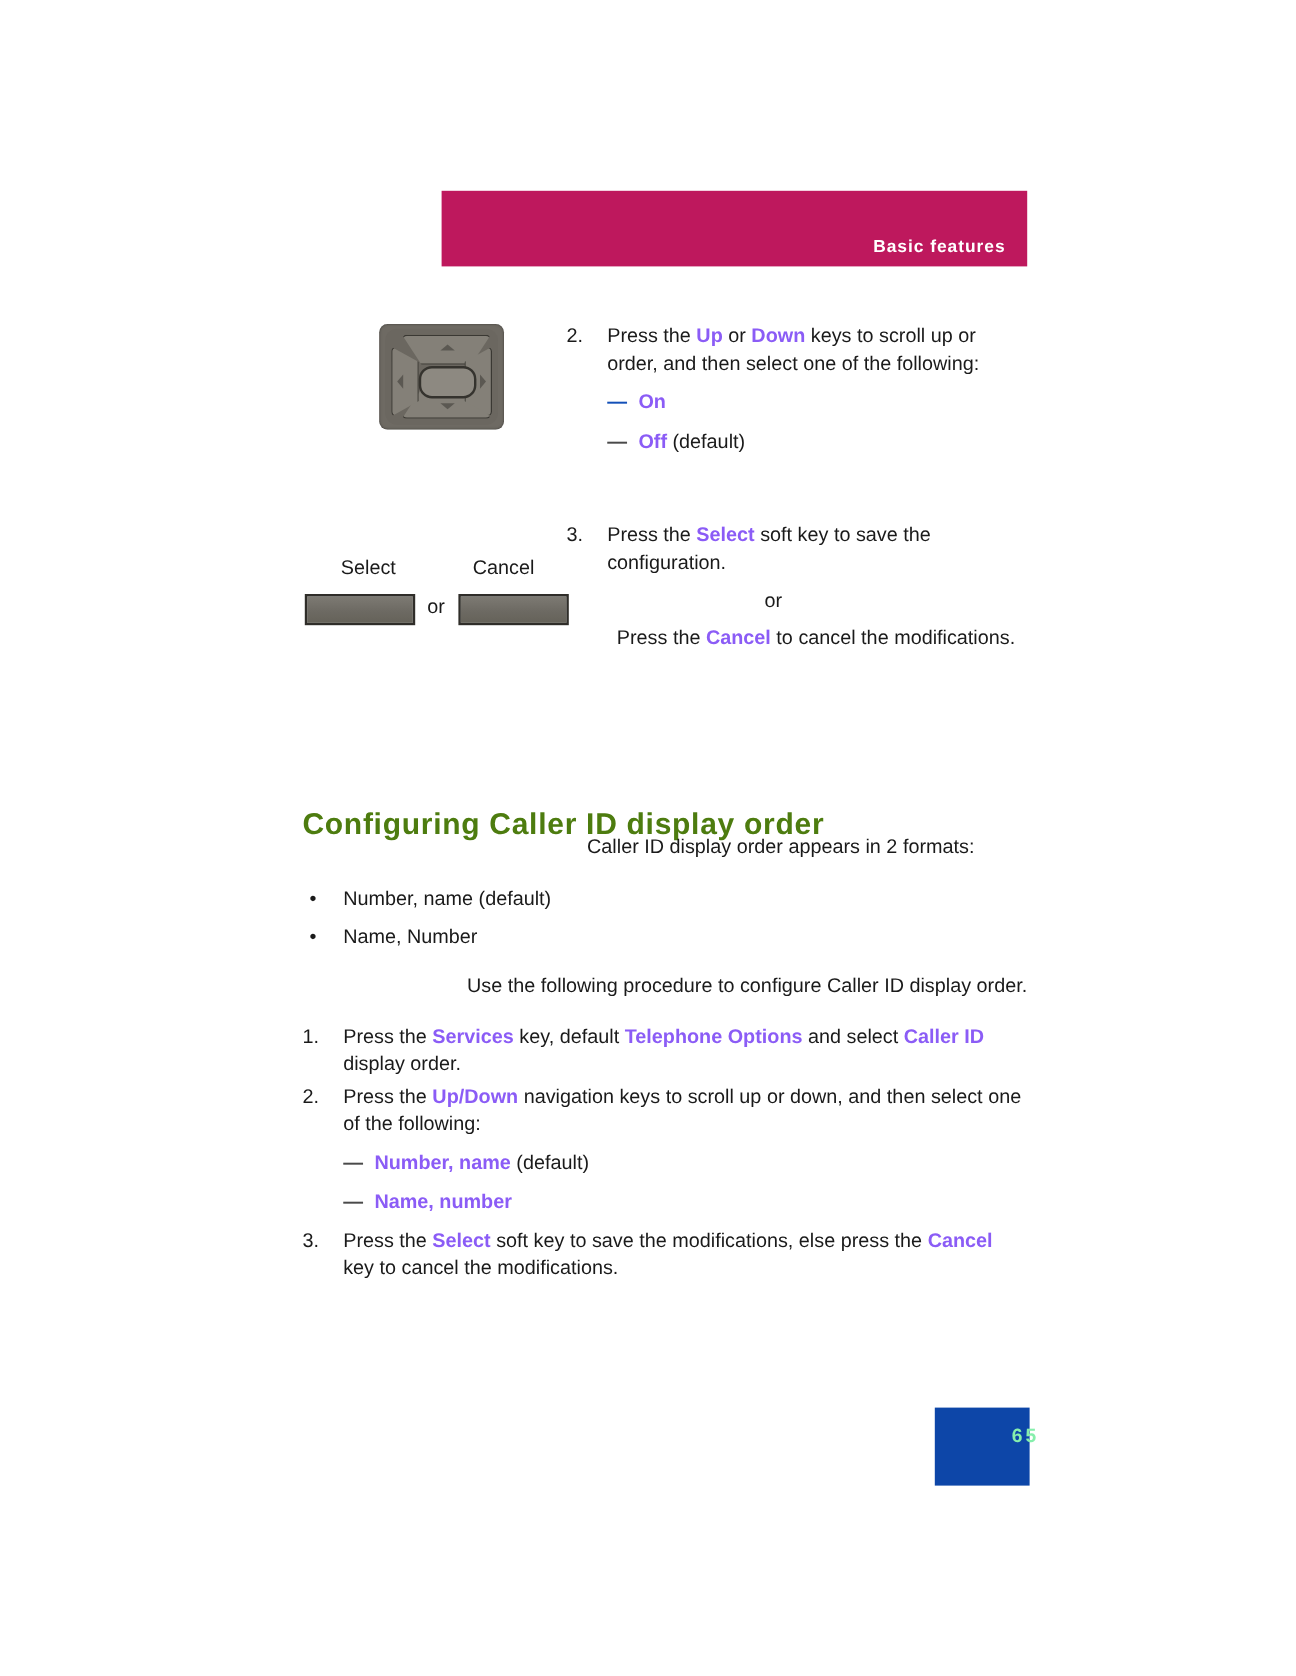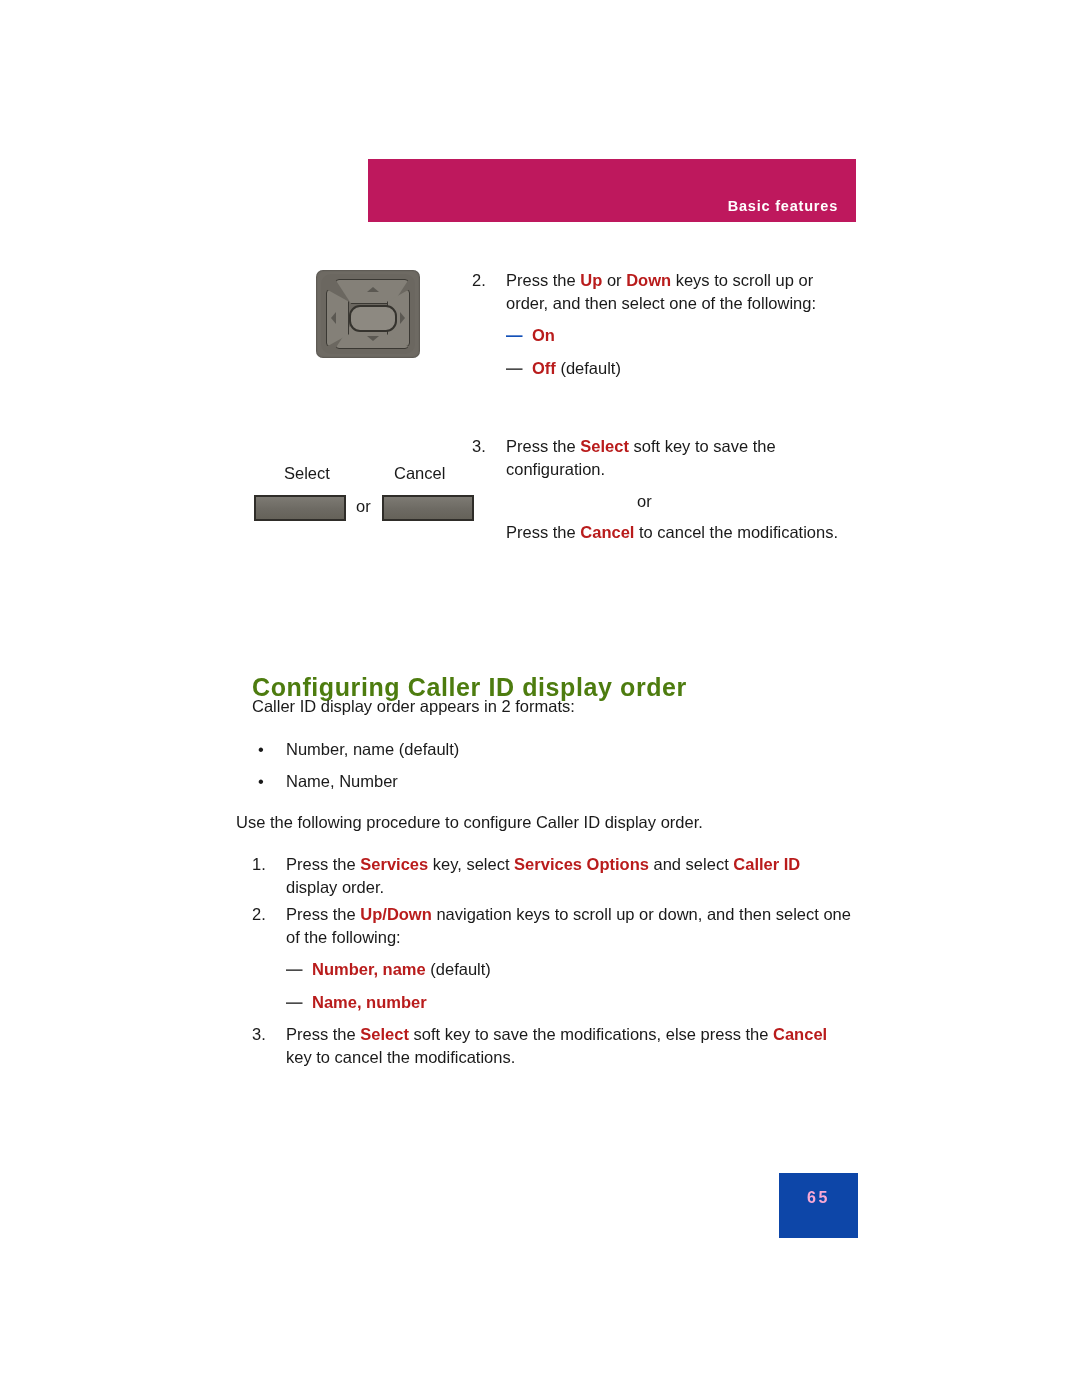--- a/index.html
+++ b/index.html
@@ -36,21 +36,21 @@
     right: 18px;
     bottom: 8px;
     color: #ffffff;
     font-size: 14.5px;
     font-weight: bold;
     letter-spacing: 0.8px;
     white-space: nowrap;
   }
 
   
-  .blue { color: #b91c1c; font-weight: bold; }
+  .blue { color: #8b5cf6; font-weight: bold; }
 
   
   .step2-wrap {
     position: absolute;
     left: 252px;
     top: 266px;
     width: 620px;
   }
   .nav-key-img {
     position: absolute;
@@ -218,20 +218,21 @@
     color: #4d7c0f;
     letter-spacing: 0.6px;
     white-space: nowrap;
   }
 
   .para {
     position: absolute;
     font-size: 16.5px;
     line-height: 22.5px;
     color: #1a1a1a;
+    text-align: right;
   }
 
   
   .bullet-item {
     position: absolute;
     display: flex;
     font-size: 16.5px;
     line-height: 22.5px;
   }
   .bullet-mark {
@@ -248,24 +249,25 @@
     width: 79px;
     height: 65px;
     background: #0d46a8;
   }
   .page-num-text {
     position: absolute;
     left: 0;
     top: 16px;
     width: 100%;
     text-align: center;
-    color: #f9a8d4;
+    color: #86efac;
     font-size: 16px;
     font-weight: bold;
     letter-spacing: 2.5px;
+    padding-left: 36px;
   }
 </style>
 </head>
 <body>
 
 <div class="page">
 
   <div class="header-bar">
     <div class="header-bar-label">Basic features</div>
   </div>
@@ -335,21 +337,21 @@
   <div class="bullet-item" style="left:258px; top:770px; width:460px;">
     <span class="bullet-mark">•</span>
     <span>Name, Number</span>
   </div>
 
   <div class="para" style="left:236px; top:811px; width:620px;">Use the following procedure to configure Caller ID display order.</div>
 
   <div class="step" style="left:252px; top:853px; width:600px;">
     <div class="step-num">1.</div>
     <div class="step-body">
-      <span>Press the </span><span class="blue">Services</span><span> key, select </span><span class="blue">Services Options</span><span> and select </span><span class="blue">Caller ID</span><span> display order.</span>
+      <span>Press the </span><span class="blue">Services</span><span> key, default </span><span class="blue">Telephone Options</span><span> and select </span><span class="blue">Caller ID</span><span> display order.</span>
     </div>
   </div>
 
   <div class="step" style="left:252px; top:903px; width:600px;">
     <div class="step-num">2.</div>
     <div class="step-body">
       <span>Press the </span><span class="blue">Up/Down</span><span> navigation keys to scroll up or down, and then select one of the following:</span>
 
       <div class="dash-item">
         <span class="dash-mark dash-gray">—</span>

